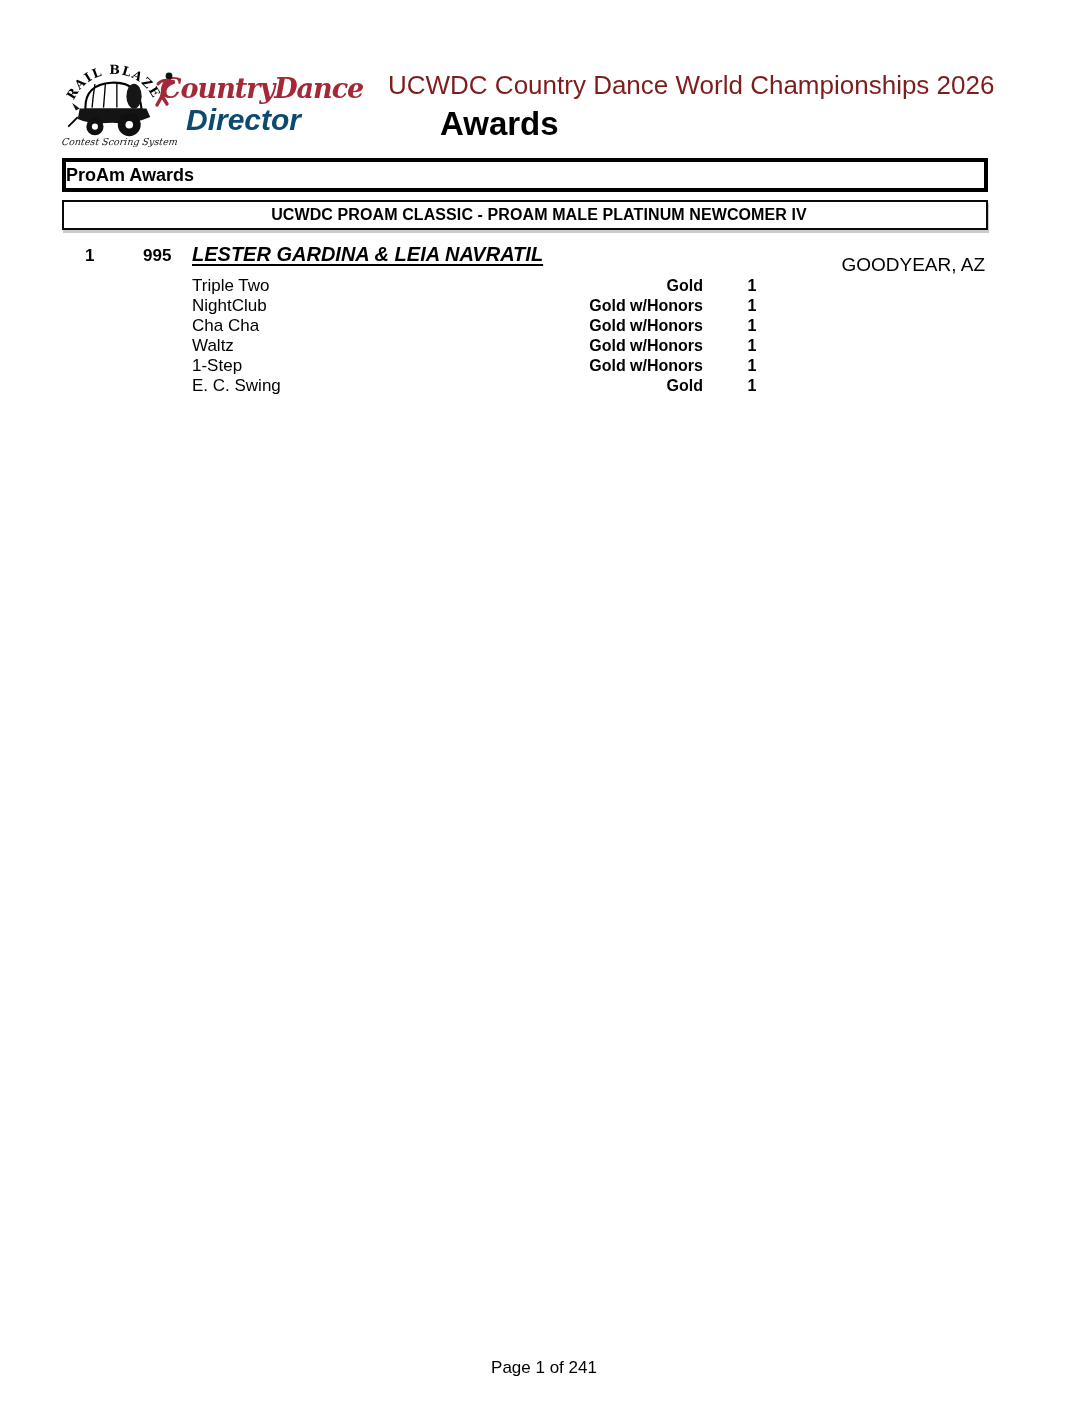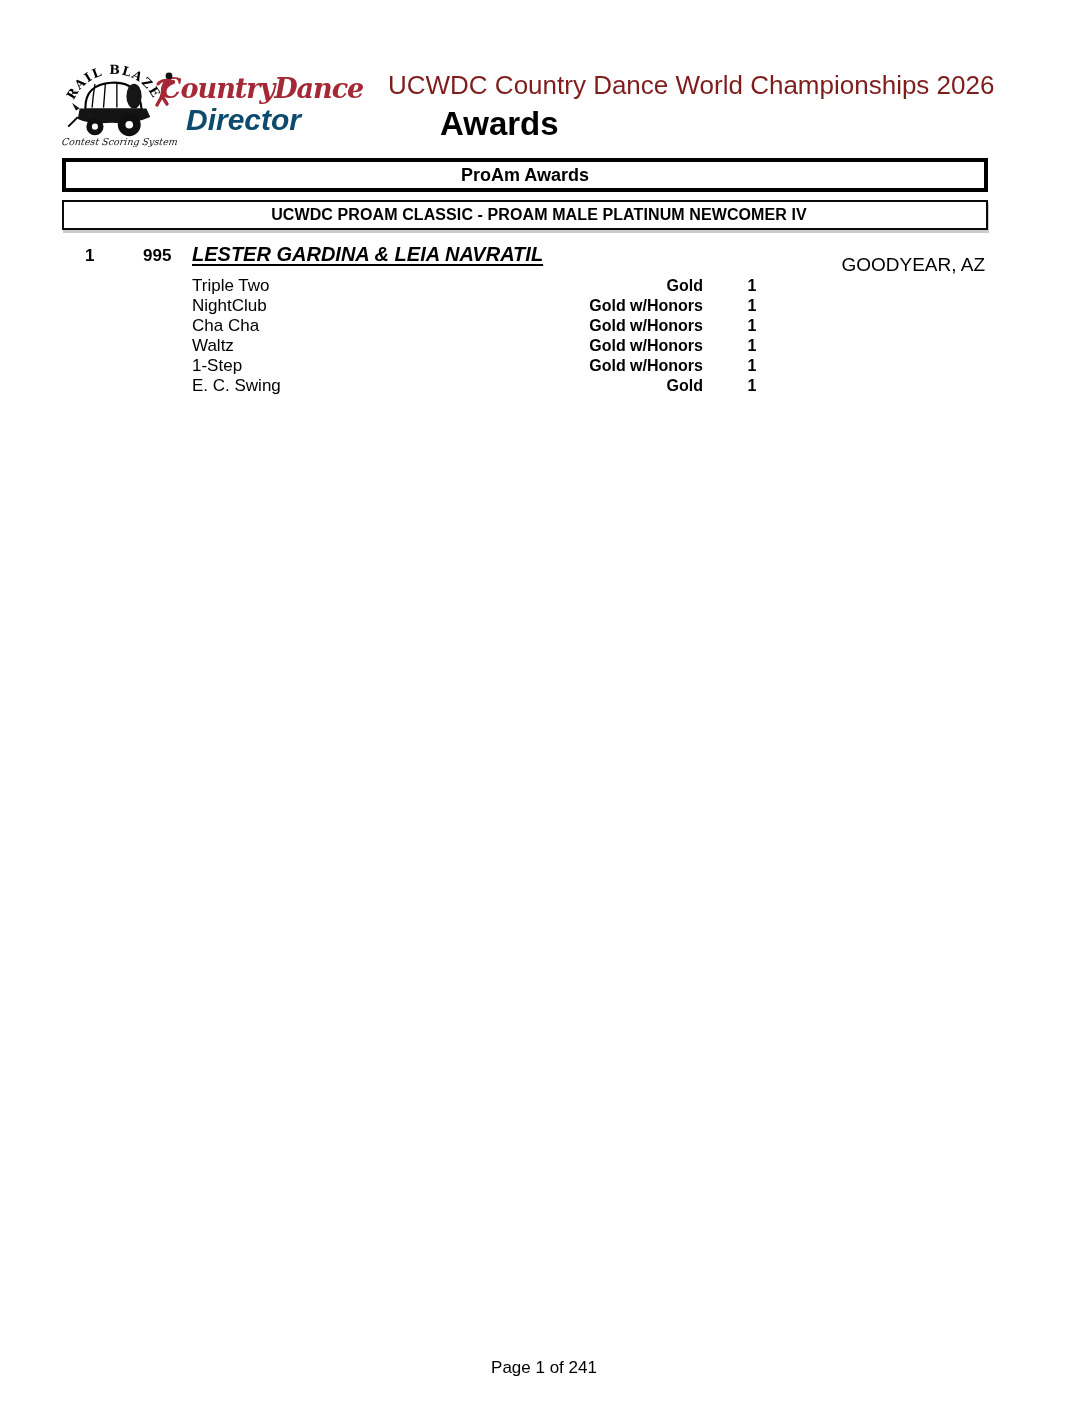--- a/index.html
+++ b/index.html
@@ -45,21 +45,21 @@
   }
   .doc-subtitle {
     position:absolute; left:440px; top:105px;
     font-size:33px; line-height:38px; font-weight:bold;
   }
 
   
   .box1 {
     position:absolute; left:62px; top:158px; width:926px; height:34px;
     border:4px solid #000; background:#fff;
-    display:flex; align-items:center; justify-content:center;
+    display:flex; align-items:center; 
     font-weight:bold; font-size:18px;
   }
   .box2 {
     position:absolute; left:62px; top:200px; width:926px; height:30px;
     border:2px solid #0a0a0a; background:#fff;
     box-shadow:1px 3px 0 rgba(160,160,160,0.55);
     display:flex; align-items:center; justify-content:center;
     font-weight:bold; font-size:16px;
     letter-spacing:0.1px;
     padding-left:28px;

